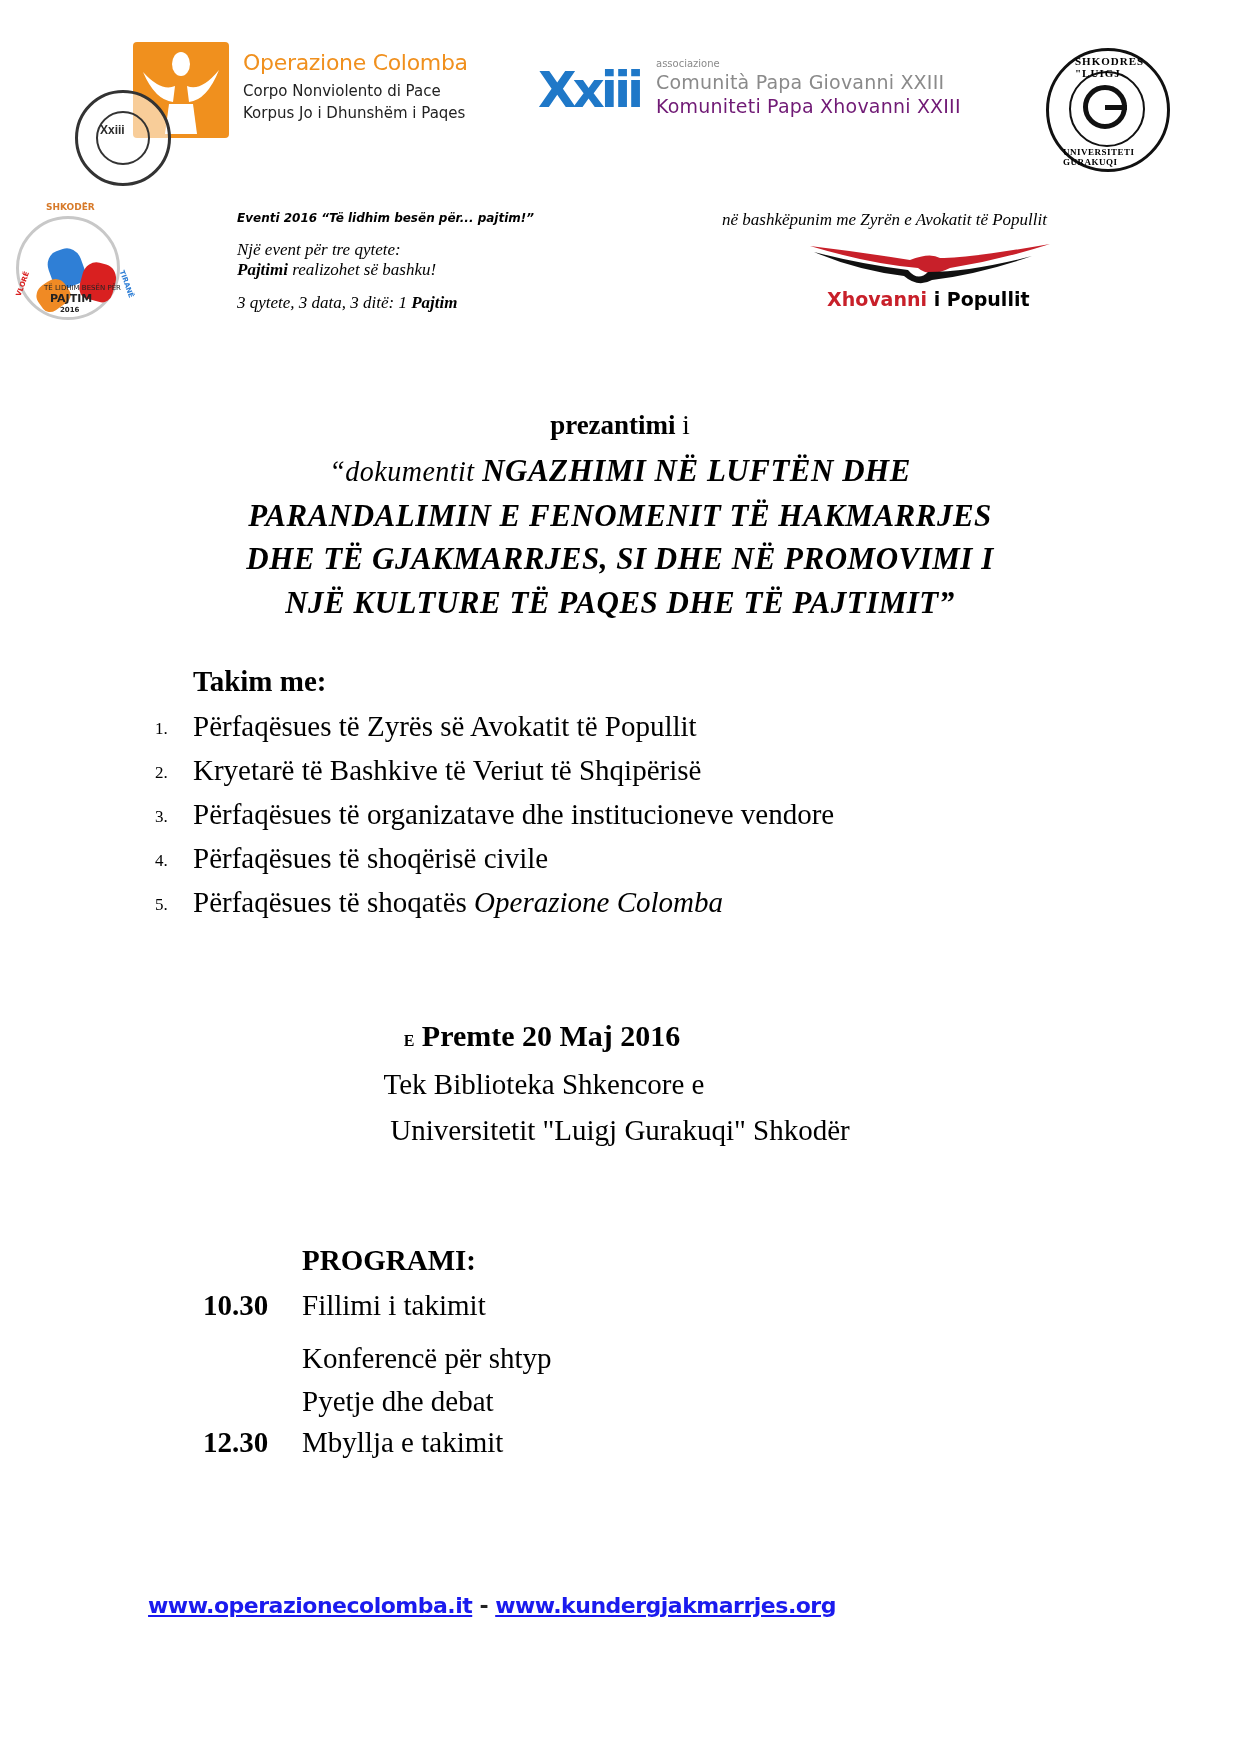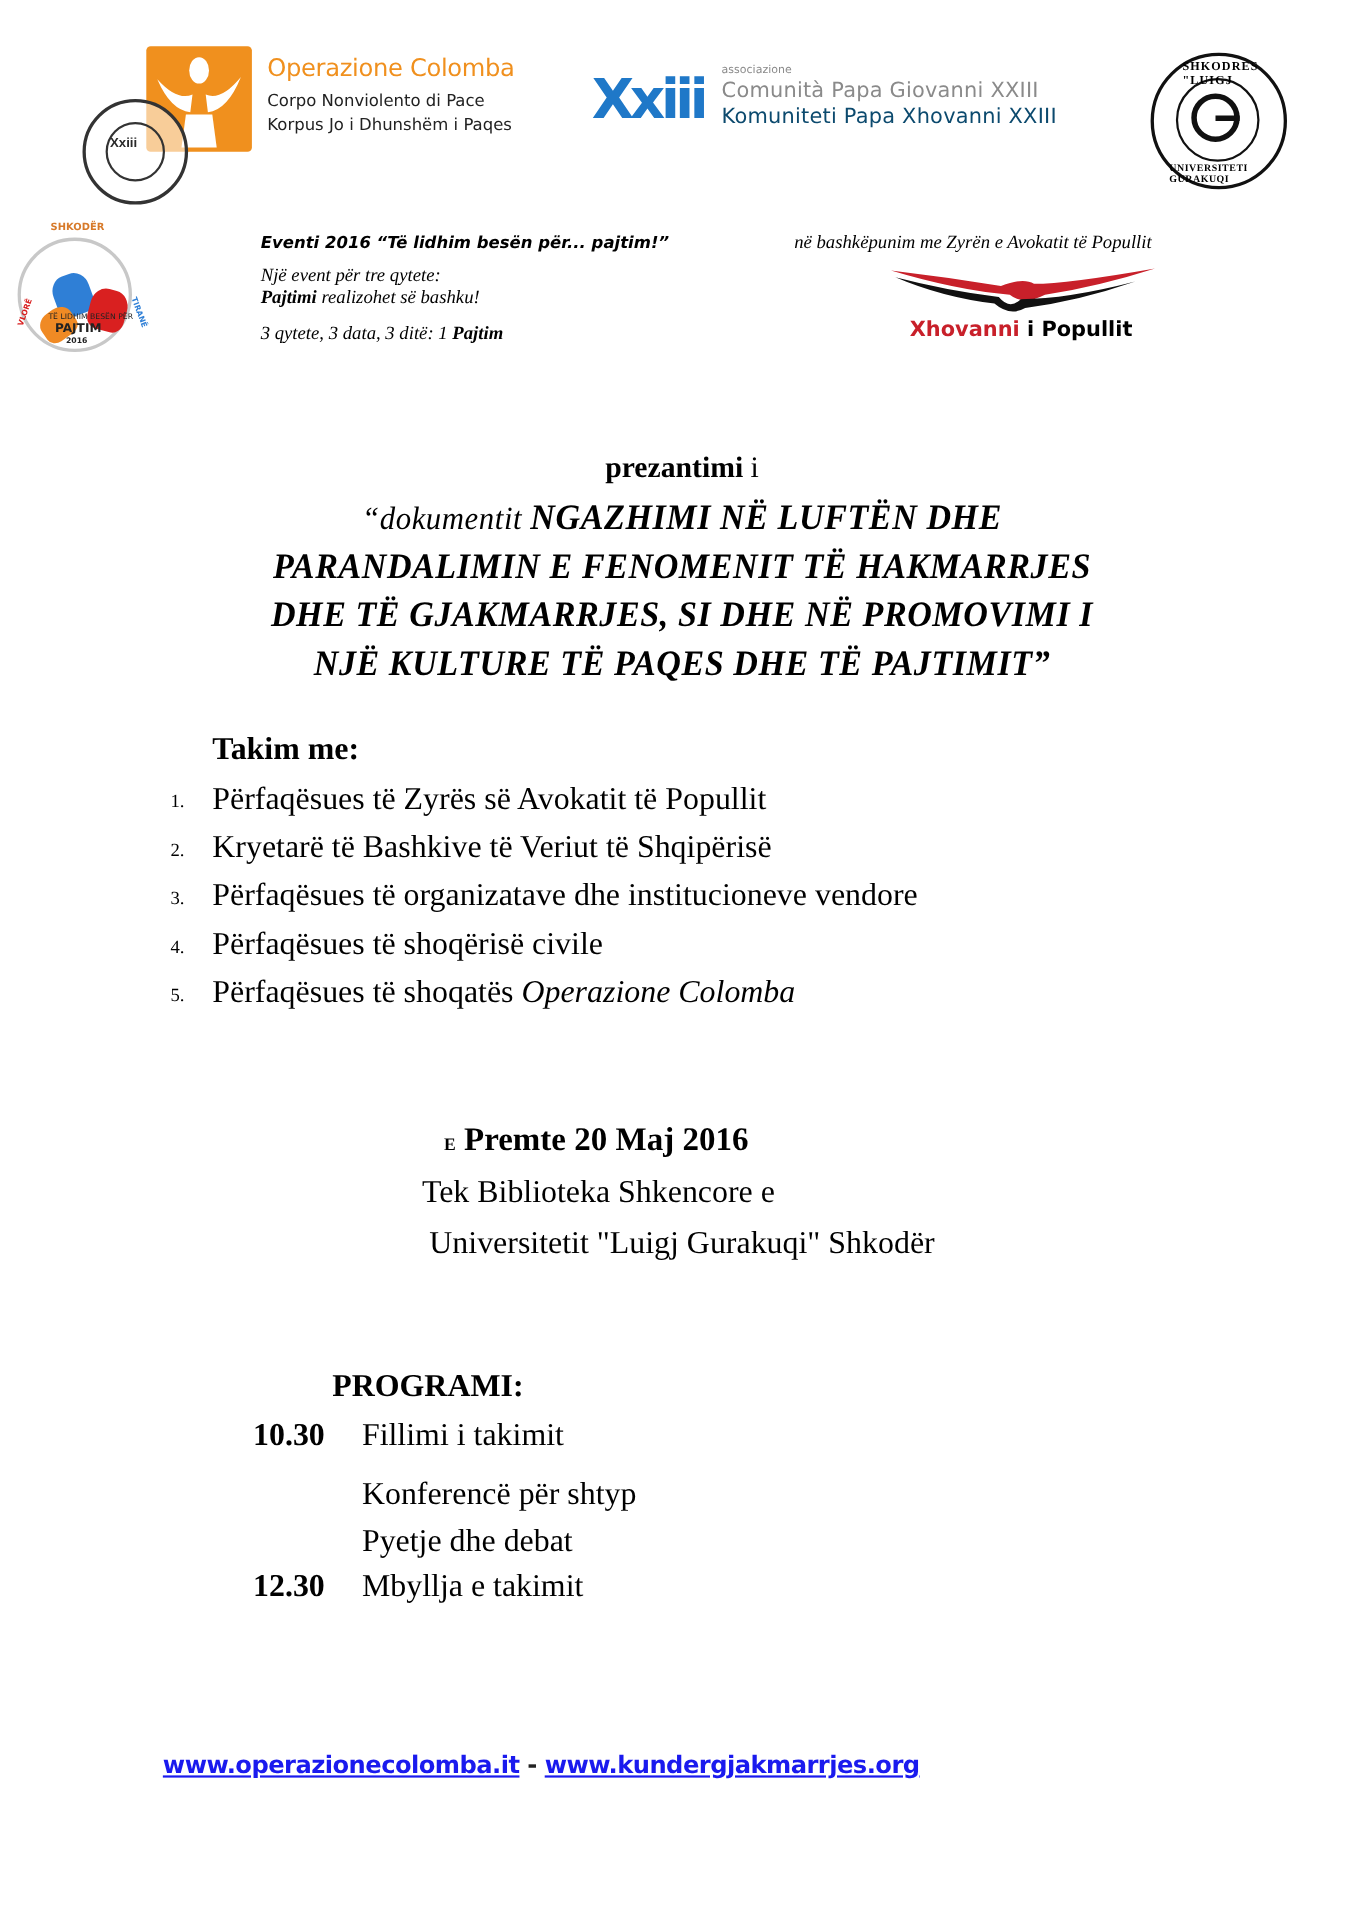--- a/index.html
+++ b/index.html
@@ -13,21 +13,21 @@
   .oc-stamp .inner { position:absolute; left:18px; top:18px; width:50px; height:50px; border:2px solid #333; border-radius:50%; }
   .oc-stamp .stamp-text { position:absolute; left: 22px; top: 30px; font: bold 12px "Liberation Sans", sans-serif; color:#2a2a2a; }
   .oc-title { left: 168px; top: 12px; font: 22px "DejaVu Sans", sans-serif; color: #f0901e; letter-spacing: -0.3px; }
   .oc-sub1 { left: 168px; top: 44px; font: 15px "DejaVu Sans", sans-serif; color: #222; }
   .oc-sub2 { left: 168px; top: 66px; font: 15px "DejaVu Sans", sans-serif; color: #222; }
 
   .xxiii-logo { left: 538px; top: 58px; width: 440px; height: 70px; }
   .xxiii-mark { left: 0; top: 4px; font: 900 50px "DejaVu Sans", sans-serif; color: #1f78c8; letter-spacing: -4px; line-height: 56px; }
   .xxiii-assoc { left: 118px; top: 0; font: 10px "DejaVu Sans", sans-serif; color: #8a8a8a; }
   .xxiii-l1 { left: 118px; top: 13px; font: 19px "DejaVu Sans", sans-serif; color: #8a8a8a; letter-spacing: 0.2px; }
-  .xxiii-l2 { left: 118px; top: 37px; font: 19px "DejaVu Sans", sans-serif; color: #0c4a6e; letter-spacing: 0.2px; }
+  .xxiii-l2 { left: 118px; top: 37px; font: 19px "DejaVu Sans", sans-serif; color: #701a75; letter-spacing: 0.2px; }
 
   .univ-seal { left: 1046px; top: 48px; width: 118px; height: 118px; border: 3px solid #111; border-radius: 50%; }
   .univ-seal .ring { position:absolute; left:20px; top:20px; width:72px; height:72px; border:2px solid #111; border-radius:50%; }
   .univ-seal .g { position:absolute; left:34px; top:34px; width:44px; height:44px; border:5px solid #111; border-radius:50%; box-sizing:border-box; }
   .univ-seal .g-bar { position:absolute; left:56px; top:54px; width:22px; height:5px; background:#111; }
   .univ-seal .arc-top { position:absolute; left: 26px; top: 4px; font: bold 11px "Liberation Serif", serif; letter-spacing: 1px; }
   .univ-seal .arc-bot { position:absolute; left: 14px; top: 96px; font: bold 9px "Liberation Serif", serif; letter-spacing: 0.5px; }
 
   
   .event-logo { left: 10px; top: 200px; width: 120px; height: 125px; }
@@ -37,21 +37,21 @@
   .hand.red { left: 62px; top: 44px; width: 34px; height: 38px; background:#d92020; transform: rotate(15deg); }
   .hand.orange { left: 18px; top: 62px; width: 32px; height: 28px; background:#f08a24; transform: rotate(-35deg); }
   .ev-top { left: 36px; top: 2px; font: bold 9px "DejaVu Sans", sans-serif; color: #d77a2a; }
   .ev-mid1 { left: 34px; top: 84px; font: 7px "DejaVu Sans", sans-serif; color:#222; }
   .ev-mid2 { left: 40px; top: 92px; font: bold 11px "DejaVu Sans", sans-serif; color:#222; }
   .ev-year { left: 50px; top: 106px; font: bold 7px "DejaVu Sans", sans-serif; color:#222; }
   .ev-left { left: 0px; top: 80px; font: bold 7px "DejaVu Sans", sans-serif; color:#d92020; transform: rotate(-70deg); }
   .ev-right { left: 102px; top: 80px; font: bold 7px "DejaVu Sans", sans-serif; color:#2f7fd6; transform: rotate(70deg); }
 
   .ev-line { left: 237px; font-family: "Liberation Serif", serif; font-size: 17px; font-style: italic; }
-  .ev-line1 { top: 211px; font-family: "DejaVu Sans", sans-serif; font-size: 15px; font-weight: bold; font-style: italic; }
+  .ev-line1 { top: 211px; font-family: "DejaVu Sans", sans-serif; font-size: 12px; font-weight: bold; font-style: italic; }
   .ev-line2 { top: 240px; }
   .ev-line3 { top: 260px; }
   .ev-line4 { top: 293px; }
 
   .collab { left: 722px; top: 210px; font: italic 17px "Liberation Serif", serif; }
   .avokati-logo { left: 800px; top: 238px; width: 260px; height: 80px; }
   .ribbon-svg { position:absolute; left: 0; top: 0; }
   .avokati-text { left: 27px; top: 50px; font: bold 19px "DejaVu Sans", sans-serif; }
   .avokati-red { color: #c8202a; }
 
@@ -75,21 +75,21 @@
 
   
   .date { left: 0; width: 1084px; top: 1019px; text-align: center; font: bold 30px "Liberation Serif", serif; }
   .date .small { font-size: 16px; }
   .place1 { left: 0; width: 1088px; top: 1068px; text-align: center; font: 29px "Liberation Serif", serif; }
   .place2 { left: 0; width: 1240px; top: 1114px; text-align: center; font: 29px "Liberation Serif", serif; }
 
   
   .prog-head { left: 302px; top: 1244px; font: bold 29px "Liberation Serif", serif; }
   .prog-row { position: absolute; left: 203px; font: 29px "Liberation Serif", serif; }
-  .prog-row .time { display:inline-block; width: 99px; font-weight: bold; margin-left: 27px; }
+  .prog-row .time { display:inline-block; width: 99px; font-weight: bold; }
   .prog-row .act { display:inline-block; }
   .pr1 { top: 1289px; }
   .pr2 { top: 1342px; }
   .pr3 { top: 1385px; }
   .pr4 { top: 1426px; }
 
   
   .footer { left: 0; width: 984px; top: 1593px; text-align: center; font: bold 22px "DejaVu Sans", sans-serif; letter-spacing: -0.5px; }
   .footer a { color: #1a1aee; text-decoration: underline; }
   .footer .sep { color: #222; }

